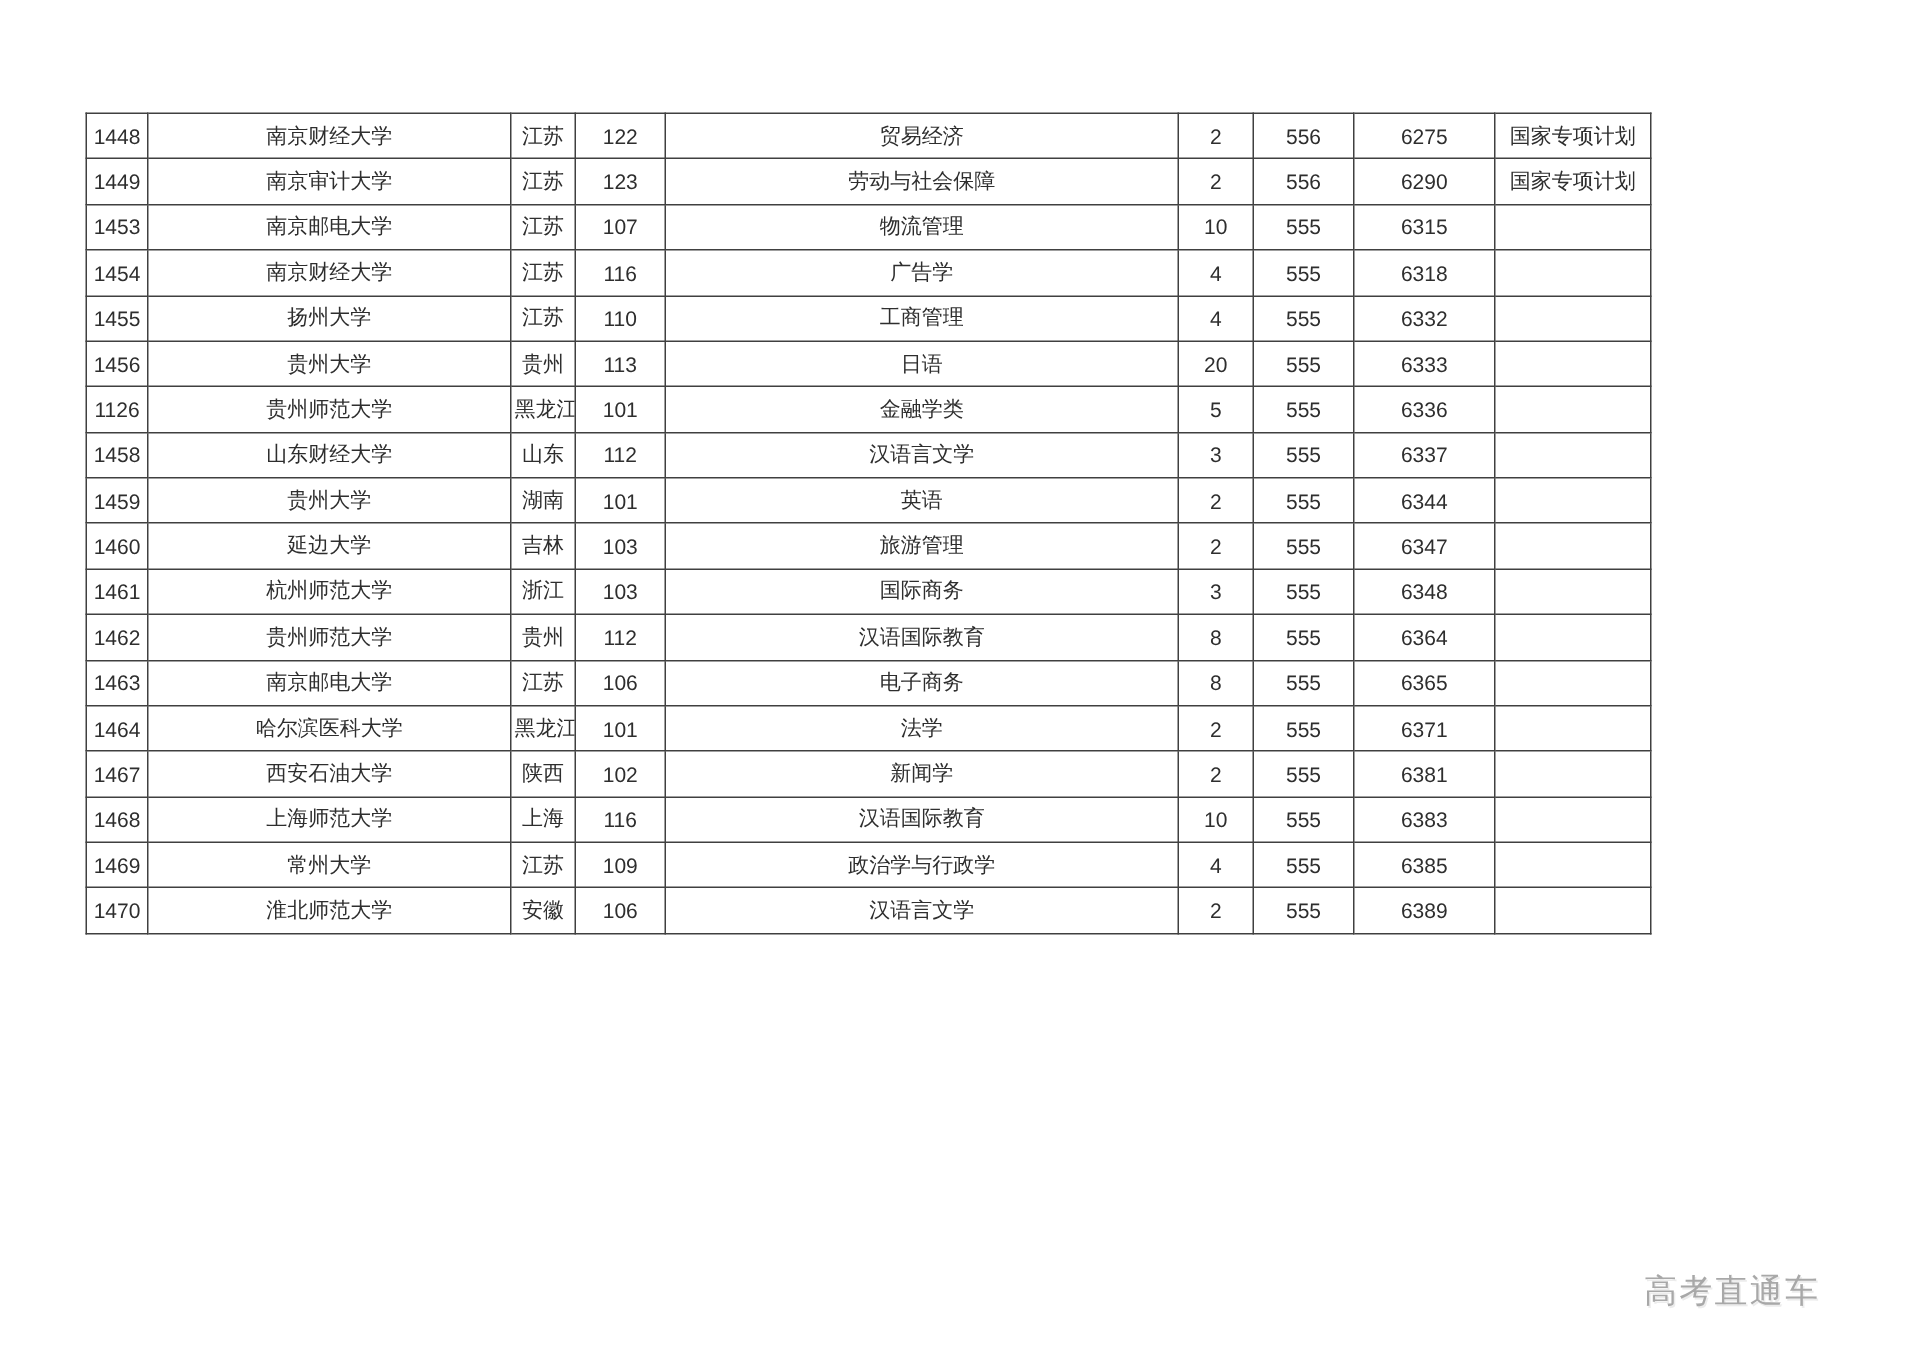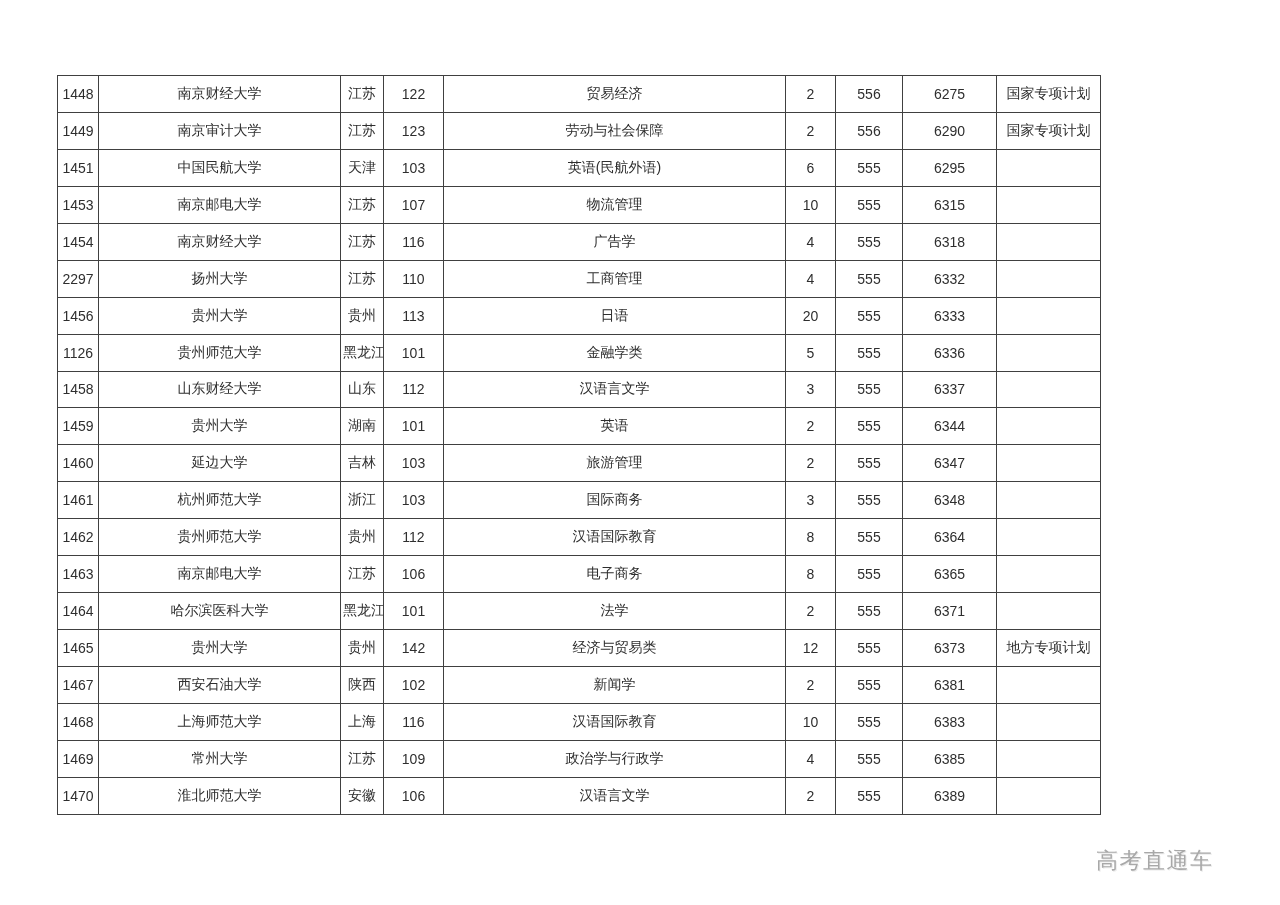--- a/index.html
+++ b/index.html
@@ -18,21 +18,21 @@
     position: relative;
     background: #ffffff;
     overflow: hidden;
     font-family: "Liberation Sans", "DejaVu Sans", sans-serif;
   }
   table.score-table {
     position: absolute;
     left: 57px;
     top: 75px;
     width: 1043px;
-    height: 740px;
+    height: 548px;
     border-collapse: collapse;
     table-layout: fixed;
   }
   table.score-table td {
     border: 1.4px solid var(--border-color);
     text-align: center;
     vertical-align: middle;
     font-size: 14px;
     color: var(--text-color);
     padding: 0 2px;
@@ -81,31 +81,20 @@
         <td>南京审计大学</td>
         <td>江苏</td>
         <td>123</td>
         <td>劳动与社会保障</td>
         <td>2</td>
         <td>556</td>
         <td>6290</td>
         <td>国家专项计划</td>
       </tr>
       <tr>
-        <td>1451</td>
-        <td>中国民航大学</td>
-        <td>天津</td>
-        <td>103</td>
-        <td>英语(民航外语)</td>
-        <td>6</td>
-        <td>555</td>
-        <td>6295</td>
-        <td></td>
-      </tr>
-      <tr>
         <td>1453</td>
         <td>南京邮电大学</td>
         <td>江苏</td>
         <td>107</td>
         <td>物流管理</td>
         <td>10</td>
         <td>555</td>
         <td>6315</td>
         <td></td>
       </tr>
@@ -114,21 +103,21 @@
         <td>南京财经大学</td>
         <td>江苏</td>
         <td>116</td>
         <td>广告学</td>
         <td>4</td>
         <td>555</td>
         <td>6318</td>
         <td></td>
       </tr>
       <tr>
-        <td>2297</td>
+        <td>1455</td>
         <td>扬州大学</td>
         <td>江苏</td>
         <td>110</td>
         <td>工商管理</td>
         <td>4</td>
         <td>555</td>
         <td>6332</td>
         <td></td>
       </tr>
       <tr>
@@ -224,31 +213,20 @@
         <td>哈尔滨医科大学</td>
         <td>黑龙江</td>
         <td>101</td>
         <td>法学</td>
         <td>2</td>
         <td>555</td>
         <td>6371</td>
         <td></td>
       </tr>
       <tr>
-        <td>1465</td>
-        <td>贵州大学</td>
-        <td>贵州</td>
-        <td>142</td>
-        <td>经济与贸易类</td>
-        <td>12</td>
-        <td>555</td>
-        <td>6373</td>
-        <td>地方专项计划</td>
-      </tr>
-      <tr>
         <td>1467</td>
         <td>西安石油大学</td>
         <td>陕西</td>
         <td>102</td>
         <td>新闻学</td>
         <td>2</td>
         <td>555</td>
         <td>6381</td>
         <td></td>
       </tr>

